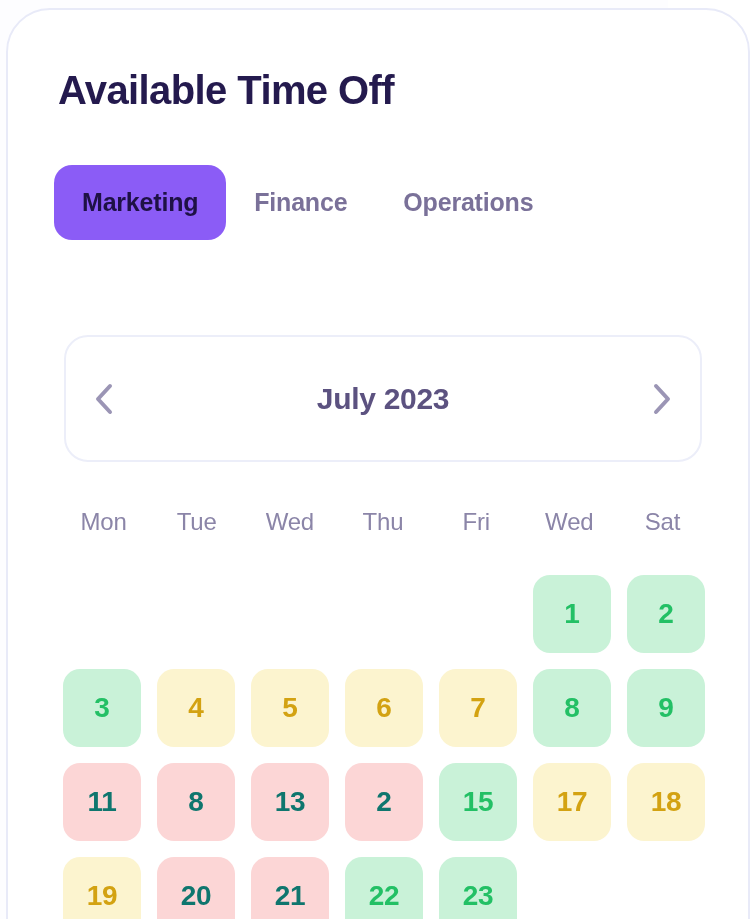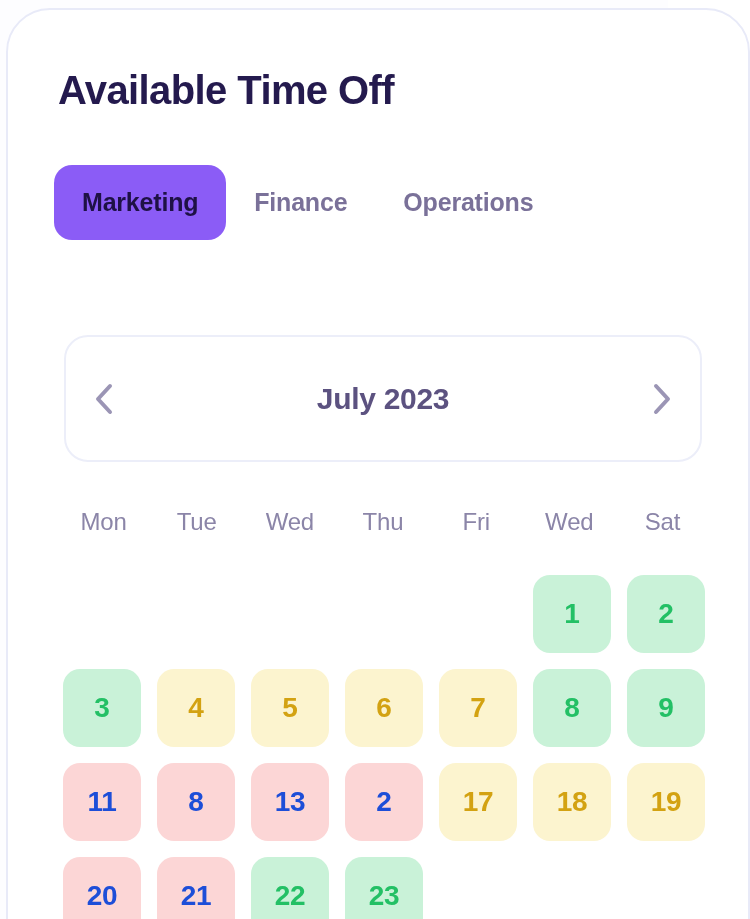--- a/index.html
+++ b/index.html
@@ -153,21 +153,21 @@
   .day.available {
     background: #c9f2d8;
     color: #23c065;
   }
   .day.limited {
     background: #fcf4cf;
     color: #d3a212;
   }
   .day.unavailable {
     background: #fcd6d6;
-    color: #1d4ed8;
+    color: #0f766e;
   }
 </style>
 </head>
 <body>
 
 <div id="app">
   <div class="card">
 
     <div class="page-title">Available Time Off</div>
 
@@ -213,20 +213,21 @@
         <div class="day limited">4</div>
         <div class="day limited">5</div>
         <div class="day limited">6</div>
         <div class="day limited">7</div>
         <div class="day available">8</div>
         <div class="day available">9</div>
         <div class="day unavailable">11</div>
         <div class="day unavailable">8</div>
         <div class="day unavailable">13</div>
         <div class="day unavailable">2</div>
+        <div class="day available">15</div>
         <div class="day limited">17</div>
         <div class="day limited">18</div>
         <div class="day limited">19</div>
         <div class="day unavailable">20</div>
         <div class="day unavailable">21</div>
         <div class="day available">22</div>
         <div class="day available">23</div>
       </div>
 
   </div>

